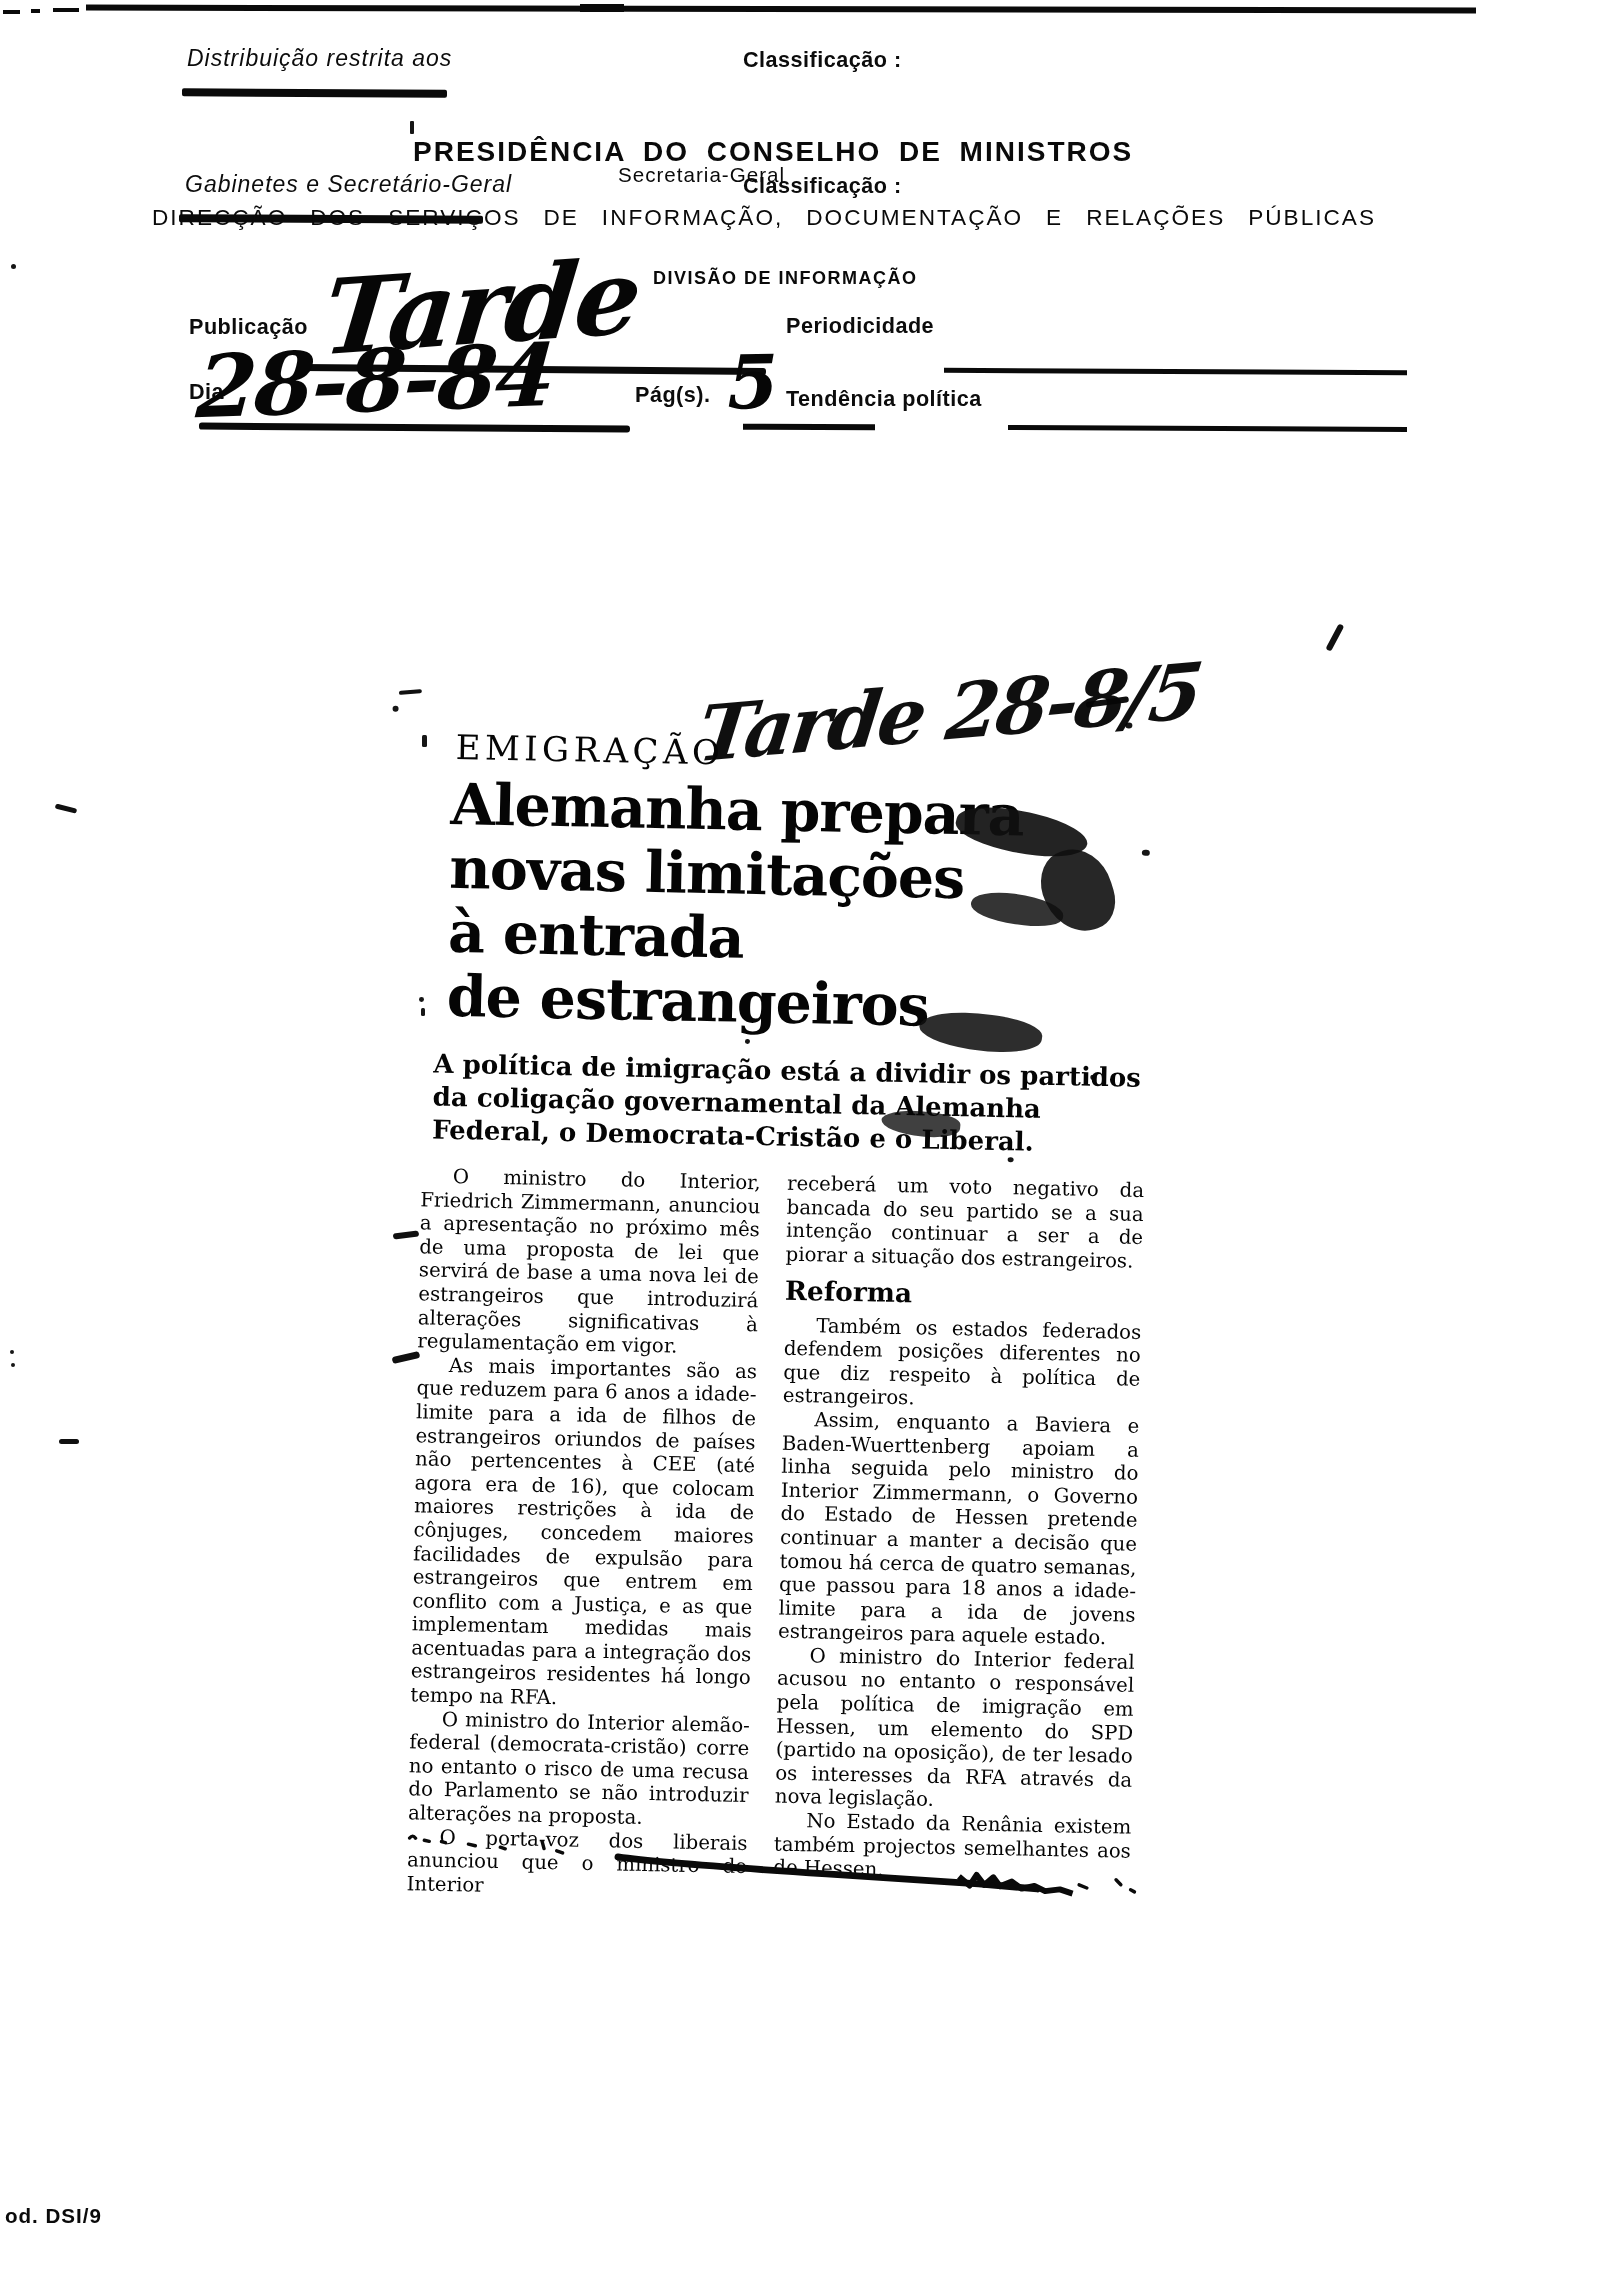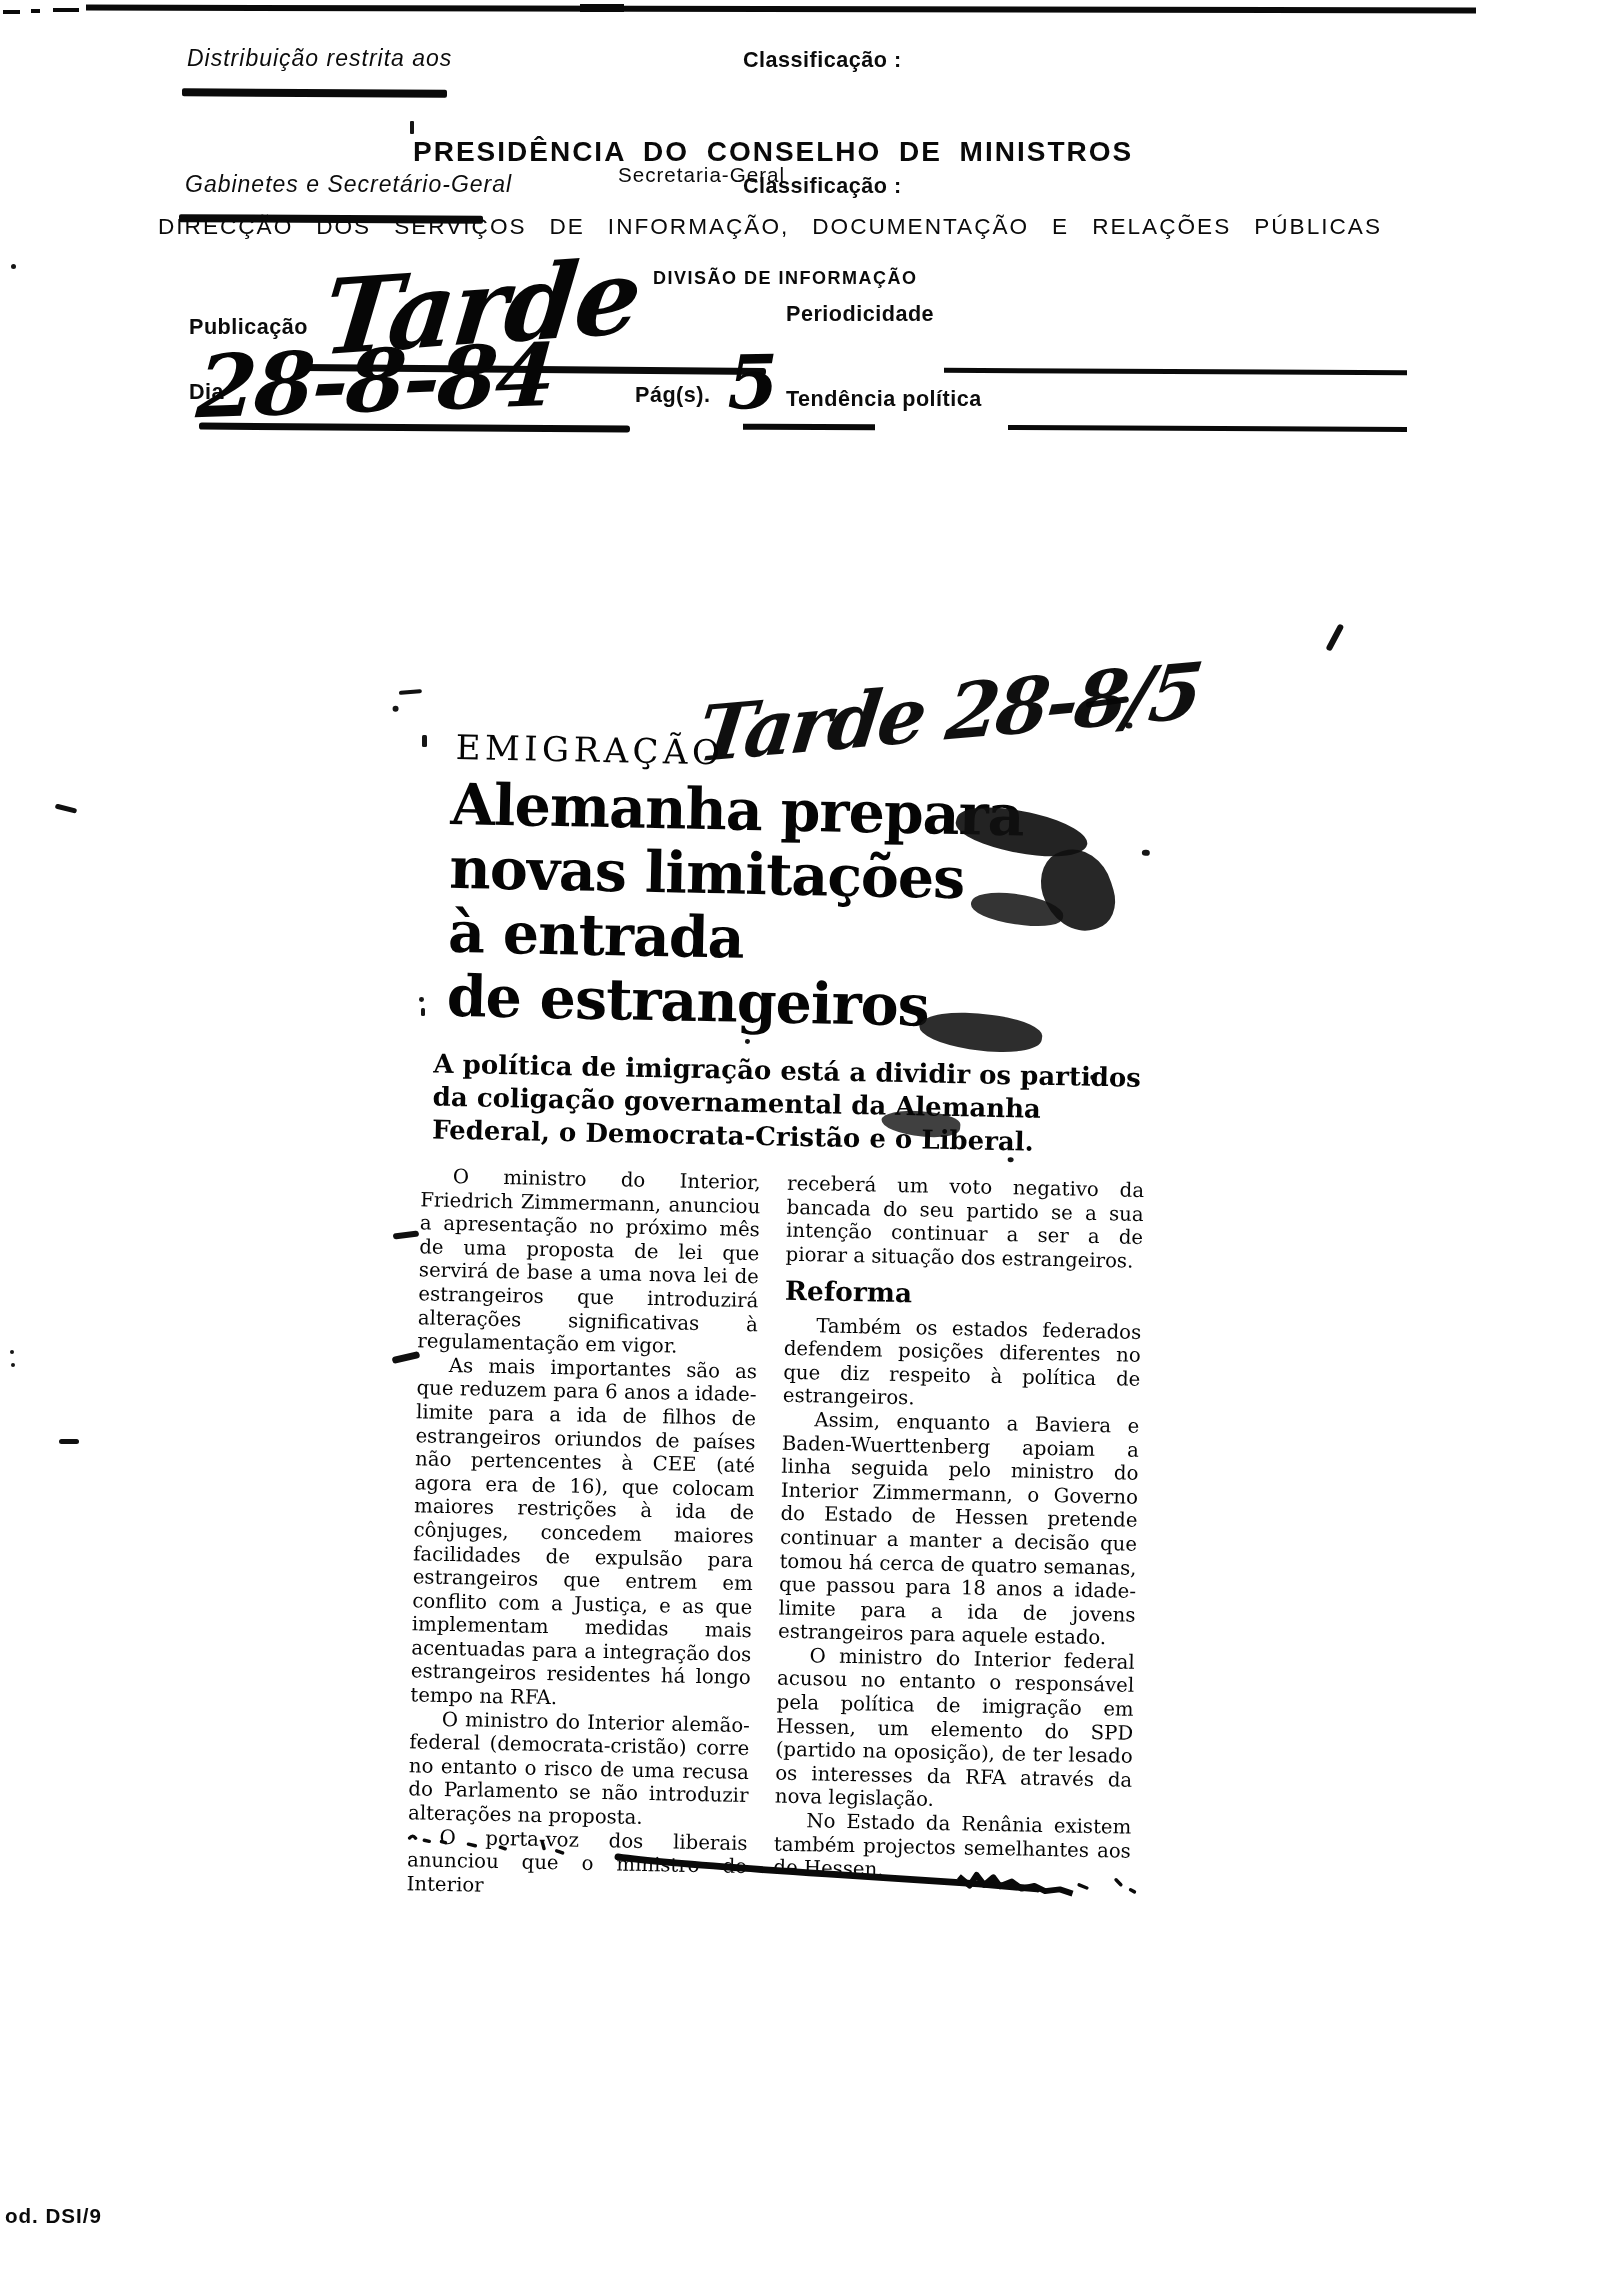--- a/index.html
+++ b/index.html
@@ -17,22 +17,22 @@
   .speck{position:absolute;background:#161616;border-radius:50%;}
   
   .form-label{position:absolute;font-size:21.6px;letter-spacing:0.5px;color:#0c0c0c;white-space:nowrap;font-weight:bold;}
   .restricted{font-style:italic;font-size:23px;font-weight:500;letter-spacing:1px;}
   .org-title{
     position:absolute;left:413px;top:136px;width:786px;
     font-size:28px;font-weight:bold;letter-spacing:2px;word-spacing:7.9px;white-space:nowrap;
   }
   .org-subtitle{position:absolute;left:618px;top:163px;font-size:20.6px;letter-spacing:1px;}
   .org-dept{
-    position:absolute;left:152px;top:214px;width:1277px;
-    font-size:22.6px;letter-spacing:2px;word-spacing:14.7px;white-space:nowrap;margin-left:6px;
+    position:absolute;left:152px;top:205px;width:1277px;
+    font-size:22.6px;letter-spacing:2px;word-spacing:14.7px;white-space:nowrap;
   }
   .org-div{position:absolute;left:653px;top:268px;font-size:18px;font-weight:bold;letter-spacing:1.5px;}
   
   .hw{
     position:absolute;
     font-family:"DejaVu Serif",serif;
     font-style:italic;font-weight:bold;
     color:#060606;white-space:nowrap;
     letter-spacing:-2px;
   }
@@ -85,21 +85,21 @@
 
   <div class="speck" style="left:410px;top:121px;width:4.4px;height:12.8px;border-radius:1px;"></div>
   <div class="org-title">PRESIDÊNCIA DO CONSELHO DE MINISTROS</div>
   <div class="org-subtitle">Secretaria-Geral</div>
   <div class="org-dept">DIRECÇÃO DOS SERVIÇOS DE INFORMAÇÃO, DOCUMENTAÇÃO E RELAÇÕES PÚBLICAS</div>
   <div class="org-div">DIVISÃO DE INFORMAÇÃO</div>
 
   <div class="form-label" style="left:189px;top:314px;">Publicação</div>
   <div class="hw hw-pub">Tarde</div>
   <div class="ink" style="left:299px;top:366px;width:467px;height:7.4px;transform:rotate(0.5deg);border-radius:2.9px;"></div>
-  <div class="form-label" style="left:786px;top:301px;">Periodicidade</div>
+  <div class="form-label" style="left:786px;top:313px;">Periodicidade</div>
   <div class="ink" style="left:944px;top:369px;width:463px;height:4.9px;transform:rotate(0.3deg);"></div>
 
   <div class="form-label" style="left:189px;top:379px;">Dia</div>
   <div class="hw hw-dia">28-8-84</div>
   <div class="ink" style="left:199px;top:424px;width:431px;height:7.4px;transform:rotate(0.4deg);border-radius:2.9px;"></div>
   <div class="form-label" style="left:635px;top:382px;">Pág(s).</div>
   <div class="hw hw-pag">5</div>
   <div class="ink" style="left:743px;top:424px;width:132px;height:6.4px;transform:rotate(0.3deg);"></div>
   <div class="form-label" style="left:786px;top:386px;">Tendência política</div>
   <div class="ink" style="left:1008px;top:426px;width:399px;height:4.9px;transform:rotate(0.3deg);"></div>

